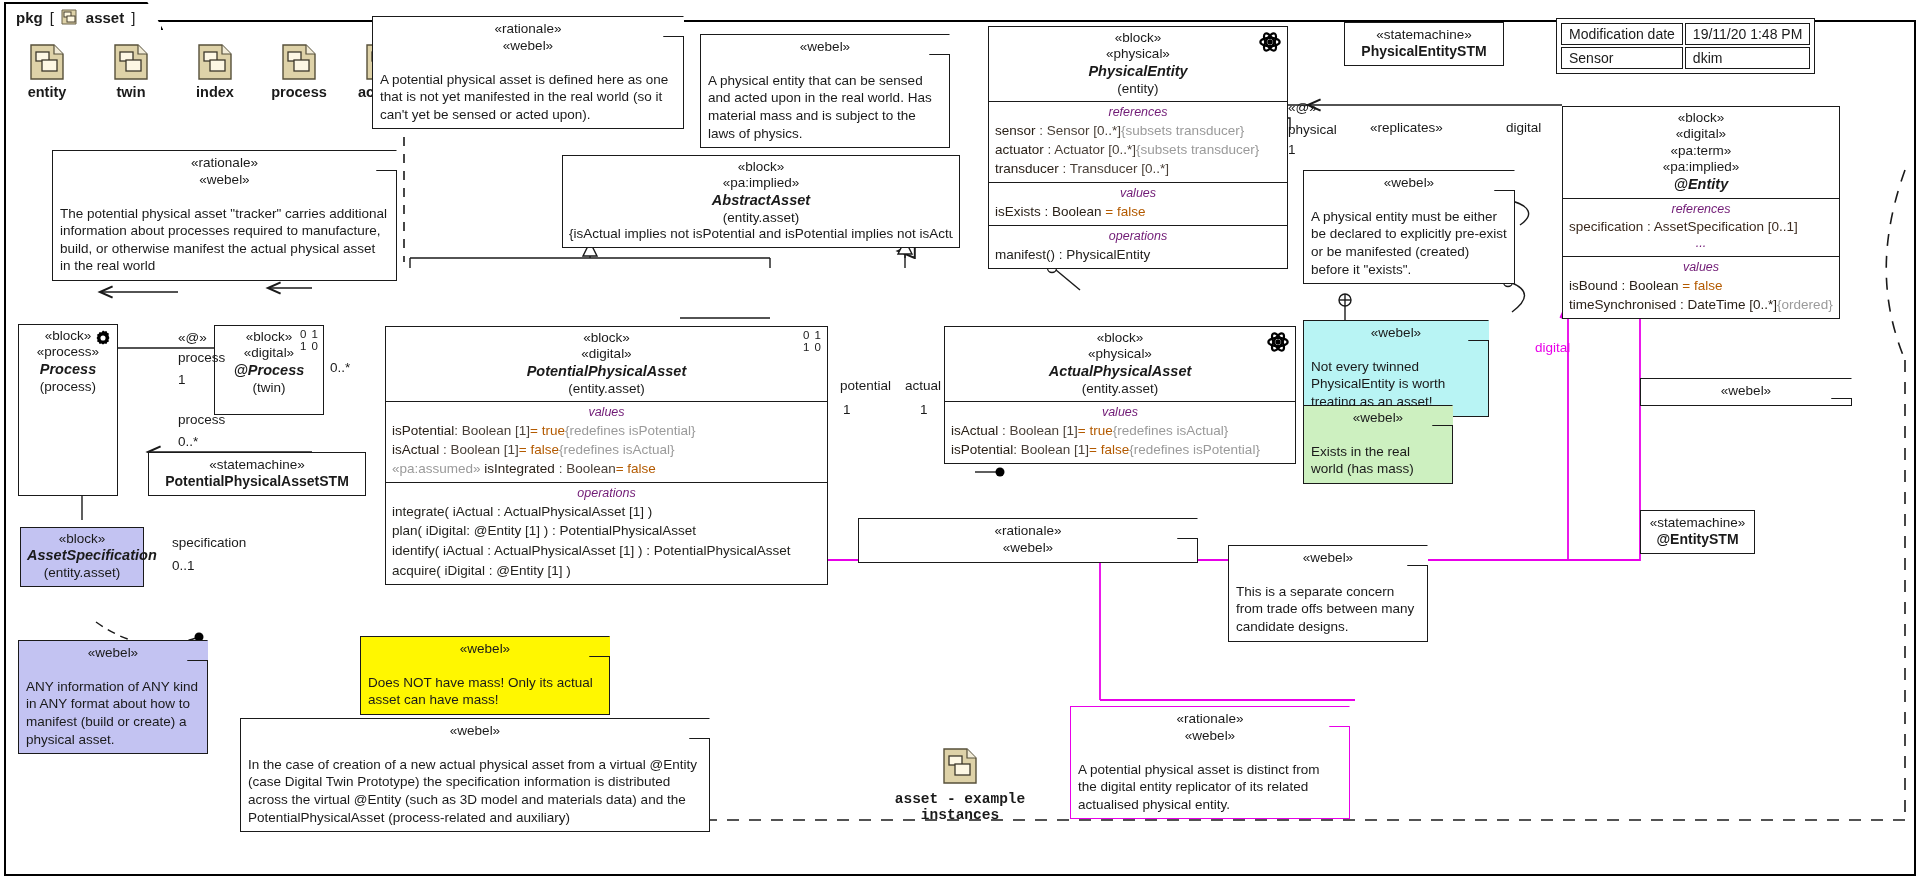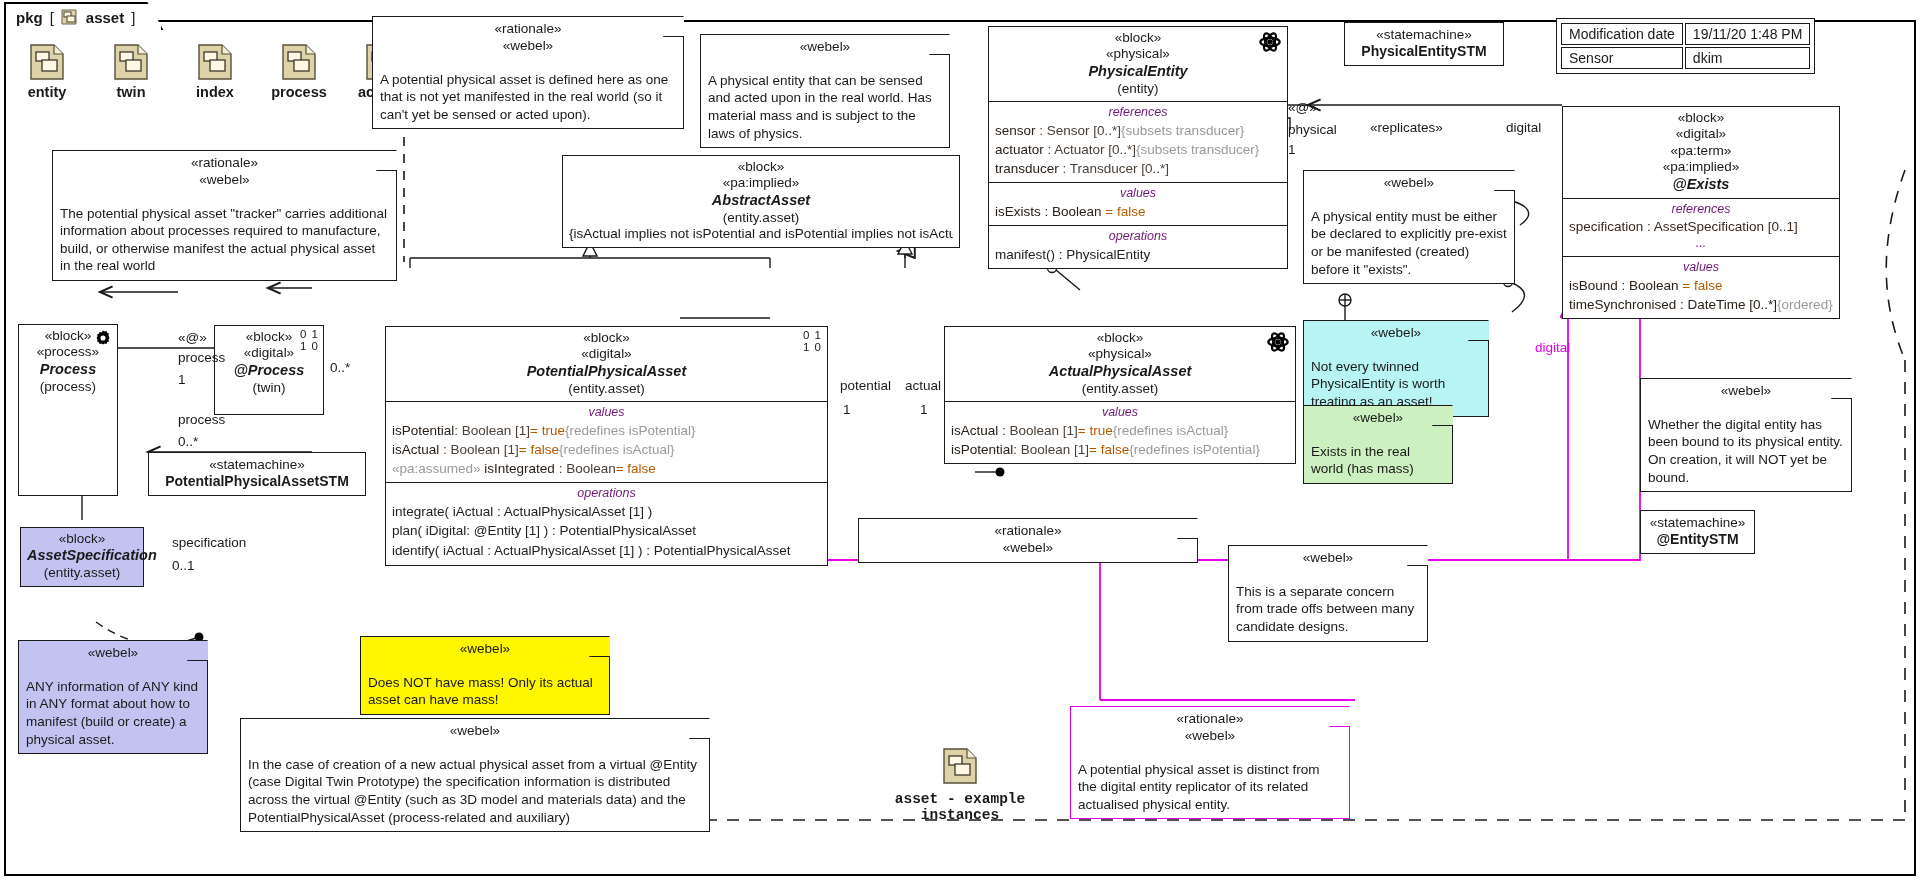--- a/index.html
+++ b/index.html
@@ -345,21 +345,20 @@
     <div class="nhdr">
       <div>«webel»</div>
     </div>
     <div class="ntext">Exists in the real world (has mass)</div>
   </div>
 
   <div class="note" style="left:1640px; top:378px; width:212px;">
     <div class="nhdr">
       <div>«webel»</div>
     </div>
-    <div class="ntext">Whether the digital entity has been bound to its physical entity. On creation, it will NOT yet be bound.</div>
   </div>
 
   <div class="note yellow" style="left:360px; top:636px; width:250px;">
     <div class="nhdr">
       <div>«webel»</div>
     </div>
     <div class="ntext">Does NOT have mass! Only its actual asset can have mass!</div>
   </div>
 
   <div class="note" style="left:858px; top:518px; width:340px;">
@@ -448,21 +447,21 @@
     </tbody>
       </table>
   </div>
 
   <div class="block" style="left:1562px; top:106px; width:278px;">
     <div class="compart hdr">
       <div class="ster">«block»</div>
       <div class="ster">«digital»</div>
       <div class="ster">«pa:term»</div>
       <div class="ster">«pa:implied»</div>
-      <div class="bname">@Exists</div>
+      <div class="bname">@Entity</div>
     </div>
     <div class="compart">
       <div class="cmplabel">references</div>
       <div class="feat">specification : AssetSpecification [0..1]</div>
       <div class="cmplabel">...</div>
     </div>
     <div class="compart">
       <div class="cmplabel">values</div>
       <div class="feat"><span class="n">isBound : Boolean</span> <span class="v">=</span> <span class="v">false</span></div>
       <div class="feat"><span class="n">timeSynchronised : DateTime [0..*]</span><span class="grey">{ordered}</span></div>
@@ -534,20 +533,21 @@
       <div class="cmplabel">values</div>
       <div class="feat"><span class="n">isPotential</span><span class="t">: Boolean [1]</span><span class="v">=</span> <span class="v">true</span><span class="redef">{redefines isPotential}</span></div>
       <div class="feat"><span class="n">isActual</span><span class="t"> : Boolean [1]</span><span class="v">=</span> <span class="v">false</span><span class="redef">{redefines isActual}</span></div>
       <div class="feat"><span class="grey">«pa:assumed»</span> <span class="n">isIntegrated</span><span class="t"> : Boolean</span><span class="v">=</span> <span class="v">false</span></div>
     </div>
     <div class="compart">
       <div class="cmplabel">operations</div>
       <div class="op">integrate( iActual : ActualPhysicalAsset [1] )</div>
       <div class="op">plan( iDigital: @Entity [1] ) : PotentialPhysicalAsset</div>
       <div class="op">identify( iActual : ActualPhysicalAsset [1] ) : PotentialPhysicalAsset</div>
+      <div class="op">acquire( iDigital : @Entity [1] )</div>
     </div>
   </div>
 
   <div class="block" style="left:944px; top:326px; width:352px;">
     <div class="compart hdr" style="position:relative;">
       <span class="abs" style="right:6px; top:4px;">
         <svg width="22" height="22" viewBox="0 0 24 24">
           <ellipse cx="12" cy="12" rx="10.5" ry="4.5" fill="none" stroke="#000" stroke-width="2.4"></ellipse>
           <ellipse cx="12" cy="12" rx="10.5" ry="4.5" fill="none" stroke="#000" stroke-width="2.4" transform="rotate(60 12 12)"></ellipse>
           <ellipse cx="12" cy="12" rx="10.5" ry="4.5" fill="none" stroke="#000" stroke-width="2.4" transform="rotate(120 12 12)"></ellipse>

